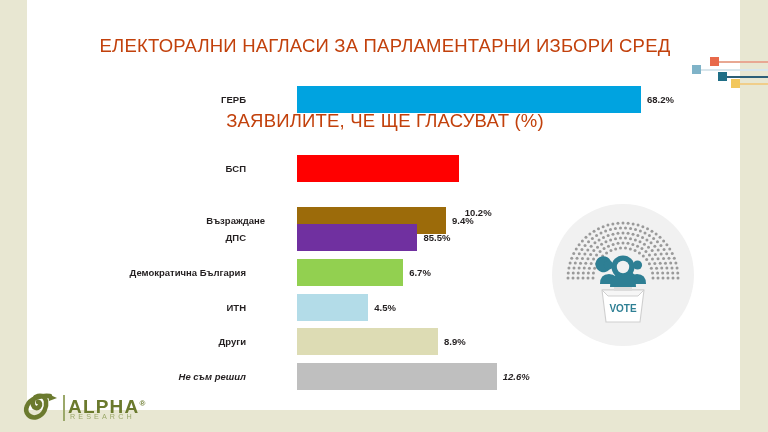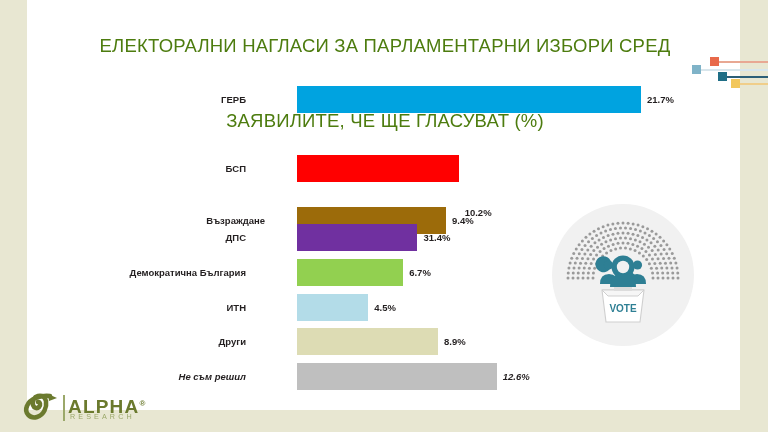--- a/index.html
+++ b/index.html
@@ -31,21 +31,21 @@
     height: 410px;
     background: #FFFFFF;
   }
   
   .title {
     position: absolute;
     left: 40px;
     top: 8px;
     width: 690px;
     text-align: center;
-    color: #4d7c0f;
+    color: #c2410c;
     font-size: 18.5px;
     font-weight: normal;
     line-height: 25px;
     letter-spacing: 0.2px;
     white-space: pre-line;
   }
   
   .deco {
     position: absolute;
     left: 692px;
@@ -374,36 +374,36 @@
         <rect x="62" y="83" width="18" height="4" fill="#DCDCDC"></rect>
         <text x="71" y="108" text-anchor="middle" font-family="Liberation Sans, sans-serif" font-size="10" font-weight="bold" fill="#2E7F94">VOTE</text>
       </g>
     </svg>
   </div>
 
   <div class="chart" id="chart">
       <div class="row" style="top: 0px;">
         <div class="cat-label">ГЕРБ</div>
         <div class="bar" style="width: 343.945px; background: rgb(0, 163, 224);"></div>
-        <div class="val-label" style="left: 619.945px;">21.7%</div>
+        <div class="val-label" style="left: 619.945px;">68.2%</div>
       </div>
       <div class="row" style="top: 69.2px;">
         <div class="cat-label">БСП</div>
         <div class="bar" style="width: 161.67px; background: rgb(255, 0, 0);"></div>
         <div class="val-label" style="left: 437.67px; margin-top: 44px;">10.2%</div>
       </div>
       <div class="row" style="top: 121px; padding-left: 19px;">
         <div class="cat-label">Възраждане</div>
         <div class="bar" style="width: 148.99px; background: rgb(156, 107, 10);"></div>
         <div class="val-label" style="left: 424.99px;">9.4%</div>
       </div>
       <div class="row" style="top: 138.4px;">
         <div class="cat-label">ДПС</div>
         <div class="bar" style="width: 120.46px; background: rgb(112, 48, 160);"></div>
-        <div class="val-label" style="left: 396.46px;">31.4%</div>
+        <div class="val-label" style="left: 396.46px;">85.5%</div>
       </div>
       <div class="row" style="top: 173px;">
         <div class="cat-label">Демократична България</div>
         <div class="bar" style="width: 106.195px; background: rgb(146, 208, 80);"></div>
         <div class="val-label" style="left: 382.195px;">6.7%</div>
       </div>
       <div class="row" style="top: 207.6px;">
         <div class="cat-label">ИТН</div>
         <div class="bar" style="width: 71.325px; background: rgb(179, 220, 232);"></div>
         <div class="val-label" style="left: 347.325px;">4.5%</div>

